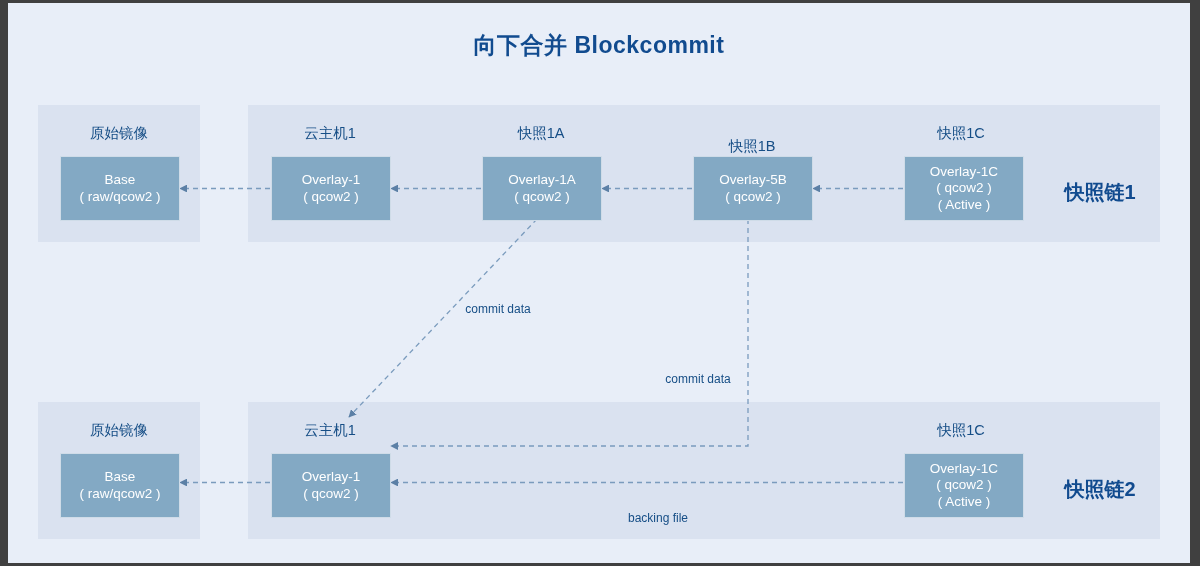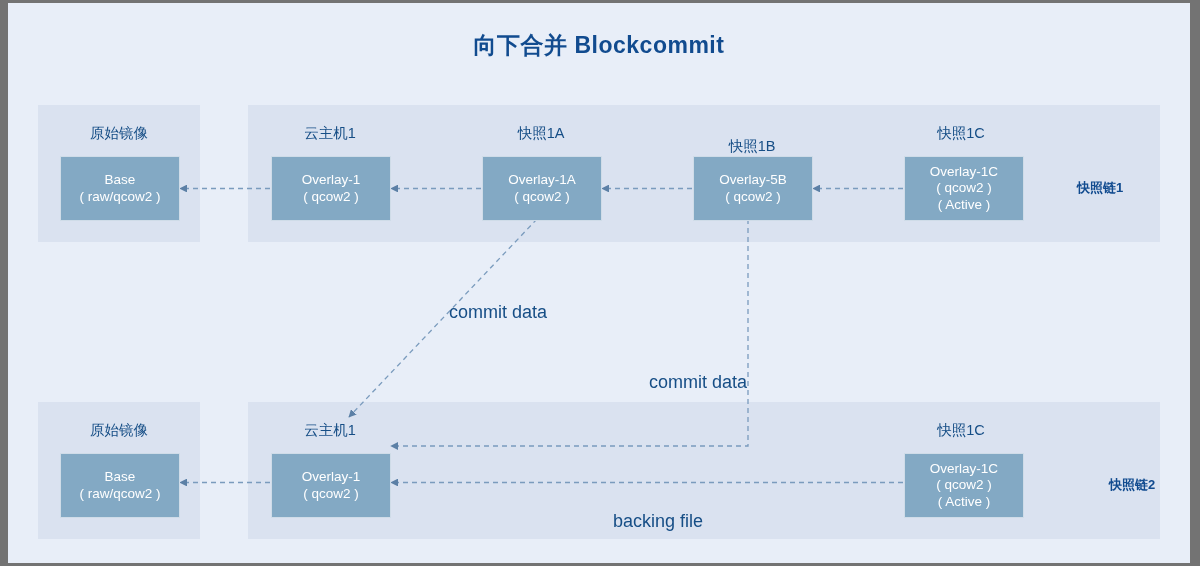--- a/index.html
+++ b/index.html
@@ -8,21 +8,21 @@
     width: 1200px;
     height: 566px;
     overflow: hidden;
     font-family: "Liberation Sans", "DejaVu Sans", sans-serif;
   }
 
   #page {
     position: relative;
     width: 1200px;
     height: 566px;
-    background: #737373;
+    background: #404040;
   }
 
   #canvas {
     position: absolute;
     left: 8px;
     top: 3px;
     width: 1182px;
     height: 560px;
     background: #e8eef8;
     overflow: hidden;
@@ -53,21 +53,21 @@
     font-size: 14.5px;
     color: #164e86;
     text-align: right;
     white-space: nowrap;
     transform: translateX(-50%);
   }
 
   
   .chain-label {
     position: absolute;
-    font-size: 13px;
+    font-size: 20px;
     font-weight: bold;
     color: #114b8f;
     white-space: nowrap;
     transform: translateX(-50%);
   }
 
   
   .node {
     position: absolute;
     background: #83a9c4;
@@ -80,21 +80,21 @@
     align-items: center;
     justify-content: center;
     text-align: center;
     white-space: nowrap;
   }
   .node span { display: block; }
 
   
   .edge-label {
     position: absolute;
-    font-size: 18px;
+    font-size: 12px;
     color: #164e86;
     white-space: nowrap;
     transform: translateX(-50%);
   }
 
   
   #wires {
     position: absolute;
     left: 0;
     top: 0;
@@ -190,21 +190,21 @@
       <span>Overlay-1</span>
       <span>( qcow2 )</span>
     </div>
 
     <div class="node" style="left:896px; top:450px; width:120px; height:65px;">
       <span>Overlay-1C</span>
       <span>( qcow2 )</span>
       <span>( Active )</span>
     </div>
 
-    <div class="chain-label" style="left:1092px; top:473px;margin-left:32px;">快照链2</div>
+    <div class="chain-label" style="left:1092px; top:473px;">快照链2</div>
 
     <div class="edge-label" style="left:490px; top:299px;">commit data</div>
 
     <div class="edge-label" style="left:690px; top:369px;">commit data</div>
 
     <div class="edge-label" style="left:650px; top:489px;margin-top:19px;">backing file</div>
 
   </div>
 </div>
 

